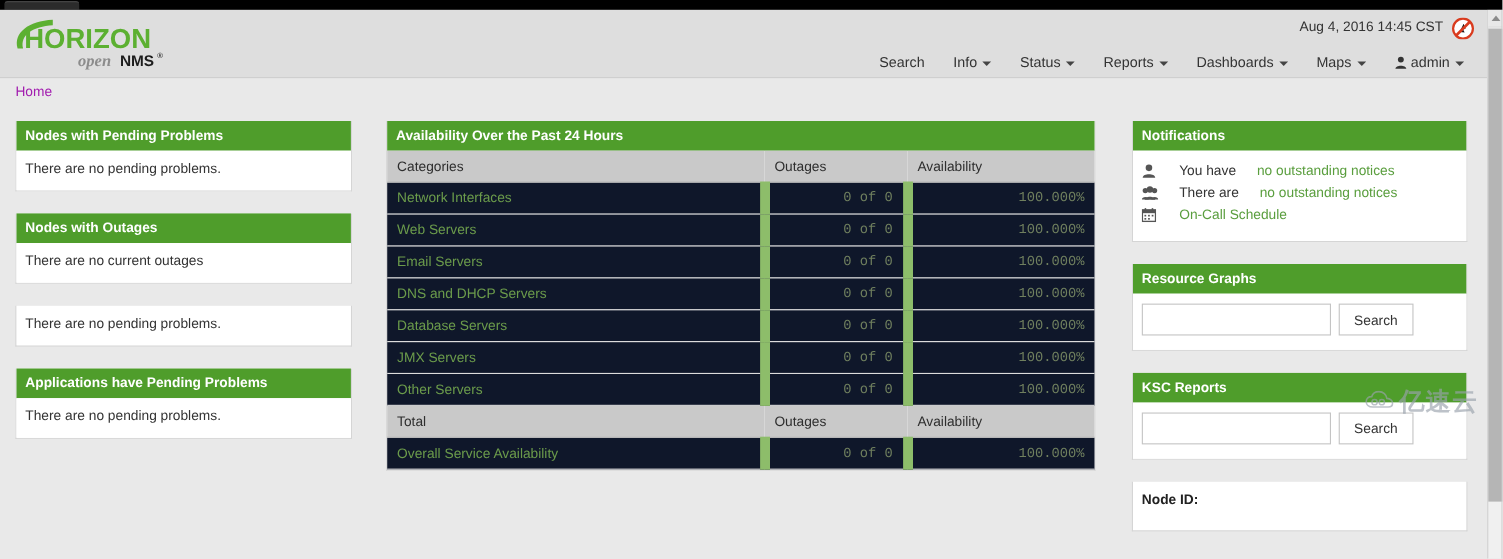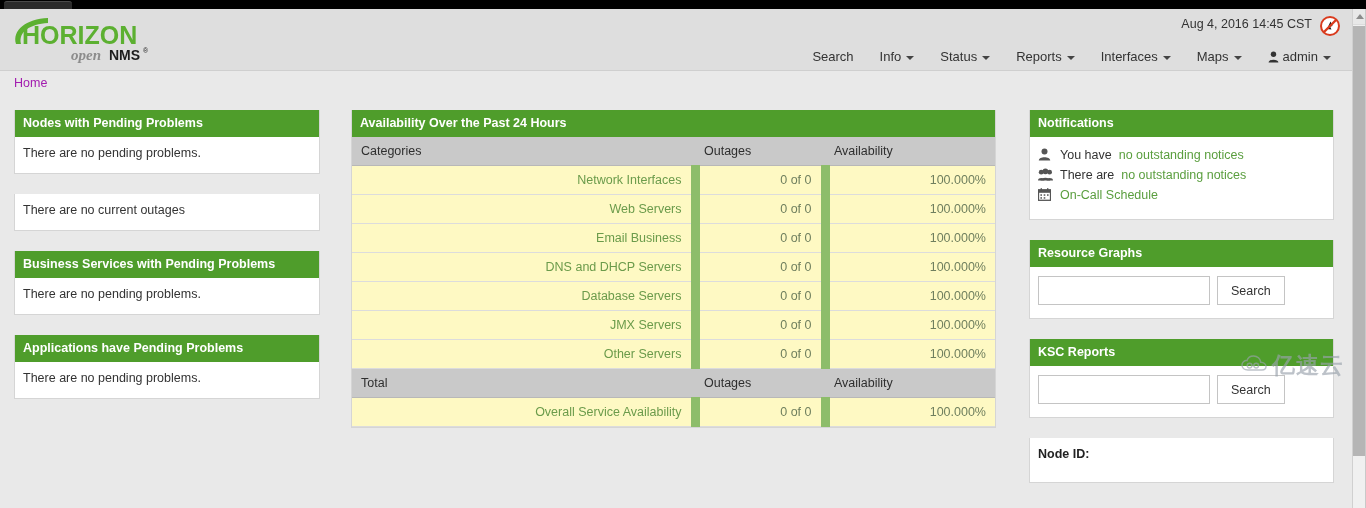--- a/index.html
+++ b/index.html
@@ -101,38 +101,38 @@
     text-align: left;
     padding: 6px 9px;
     border-bottom: 1px solid #b8b8b8;
     line-height: 16px;
   }
   table.avail th.num { text-align: left; }
   table.avail td {
     padding: 6px 9px;
     border-bottom: 1px solid #dcdcdc;
     line-height: 16px;
-    background: #fef9c3;
-    text-align: right;
+    background: #0f172a;
   }
   td.cat a { color: #6b9b4b; text-decoration: none; cursor: pointer; }
   td.val {
     background: #d9e2cb;
     color: #6f7f5e;
     text-align: right;
     border-left: 9px solid #8dbd6a;
     padding-right: 10px;
+    font-family: Liberation Mono, monospace;
   }
   th.col-outages { width: 130px; }
   th.col-avail   { width: 170px; }
   tr.total-head th { background: #c9c9c9; border-top: 1px solid #b8b8b8; }
 
   
   .notif-row {
-    display: flex; gap: 7px;
+    display: flex; align-items: center; gap: 19px;
     font-size: 12.5px; color: #333;
     padding: 1px 0 2px 0;
     line-height: 17px;
   }
   .notif-row .glyph { width: 15px; height: 14px; flex: 0 0 15px; display:flex; align-items:center; }
   .glink { color: #5a9e3e; text-decoration: none; cursor: pointer; }
 
   
   .search-row { display: flex; align-items: stretch; gap: 0; }
   .search-input {
@@ -233,21 +233,21 @@
       </div>
       <div class="nav-item">
         <span>Status</span>
         <span class="caret"></span>
       </div>
       <div class="nav-item">
         <span>Reports</span>
         <span class="caret"></span>
       </div>
       <div class="nav-item">
-        <span>Interfaces</span>
+        <span>Dashboards</span>
         <span class="caret"></span>
       </div>
       <div class="nav-item">
         <span>Maps</span>
         <span class="caret"></span>
       </div>
       <div class="nav-item">
         <span class="user-glyph">
           <svg width="11" height="12" viewBox="0 0 11 12">
             <circle cx="5.5" cy="3.2" r="2.7" fill="#333"></circle>
@@ -263,25 +263,25 @@
   <div class="breadcrumb">Home</div>
 
   <div class="col-left">
 
     <div class="panel">
       <div class="panel-head">Nodes with Pending Problems</div>
       <div class="panel-body">There are no pending problems.</div>
     </div>
 
     <div class="panel">
+      <div class="panel-head">Nodes with Outages</div>
       <div class="panel-body">There are no current outages</div>
     </div>
 
     <div class="panel">
-      <div class="panel-head">Business Services with Pending Problems</div>
       <div class="panel-body">There are no pending problems.</div>
     </div>
 
     <div class="panel">
       <div class="panel-head">Applications have Pending Problems</div>
       <div class="panel-body">There are no pending problems.</div>
     </div>
   </div>
 
   <div class="col-center">
@@ -305,21 +305,21 @@
           </tr>
           <tr>
             <td class="cat">
               <a>Web Servers</a>
             </td>
             <td class="val">0 of 0</td>
             <td class="val">100.000%</td>
           </tr>
           <tr>
             <td class="cat">
-              <a>Email Business</a>
+              <a>Email Servers</a>
             </td>
             <td class="val">0 of 0</td>
             <td class="val">100.000%</td>
           </tr>
           <tr>
             <td class="cat">
               <a>DNS and DHCP Servers</a>
             </td>
             <td class="val">0 of 0</td>
             <td class="val">100.000%</td>

